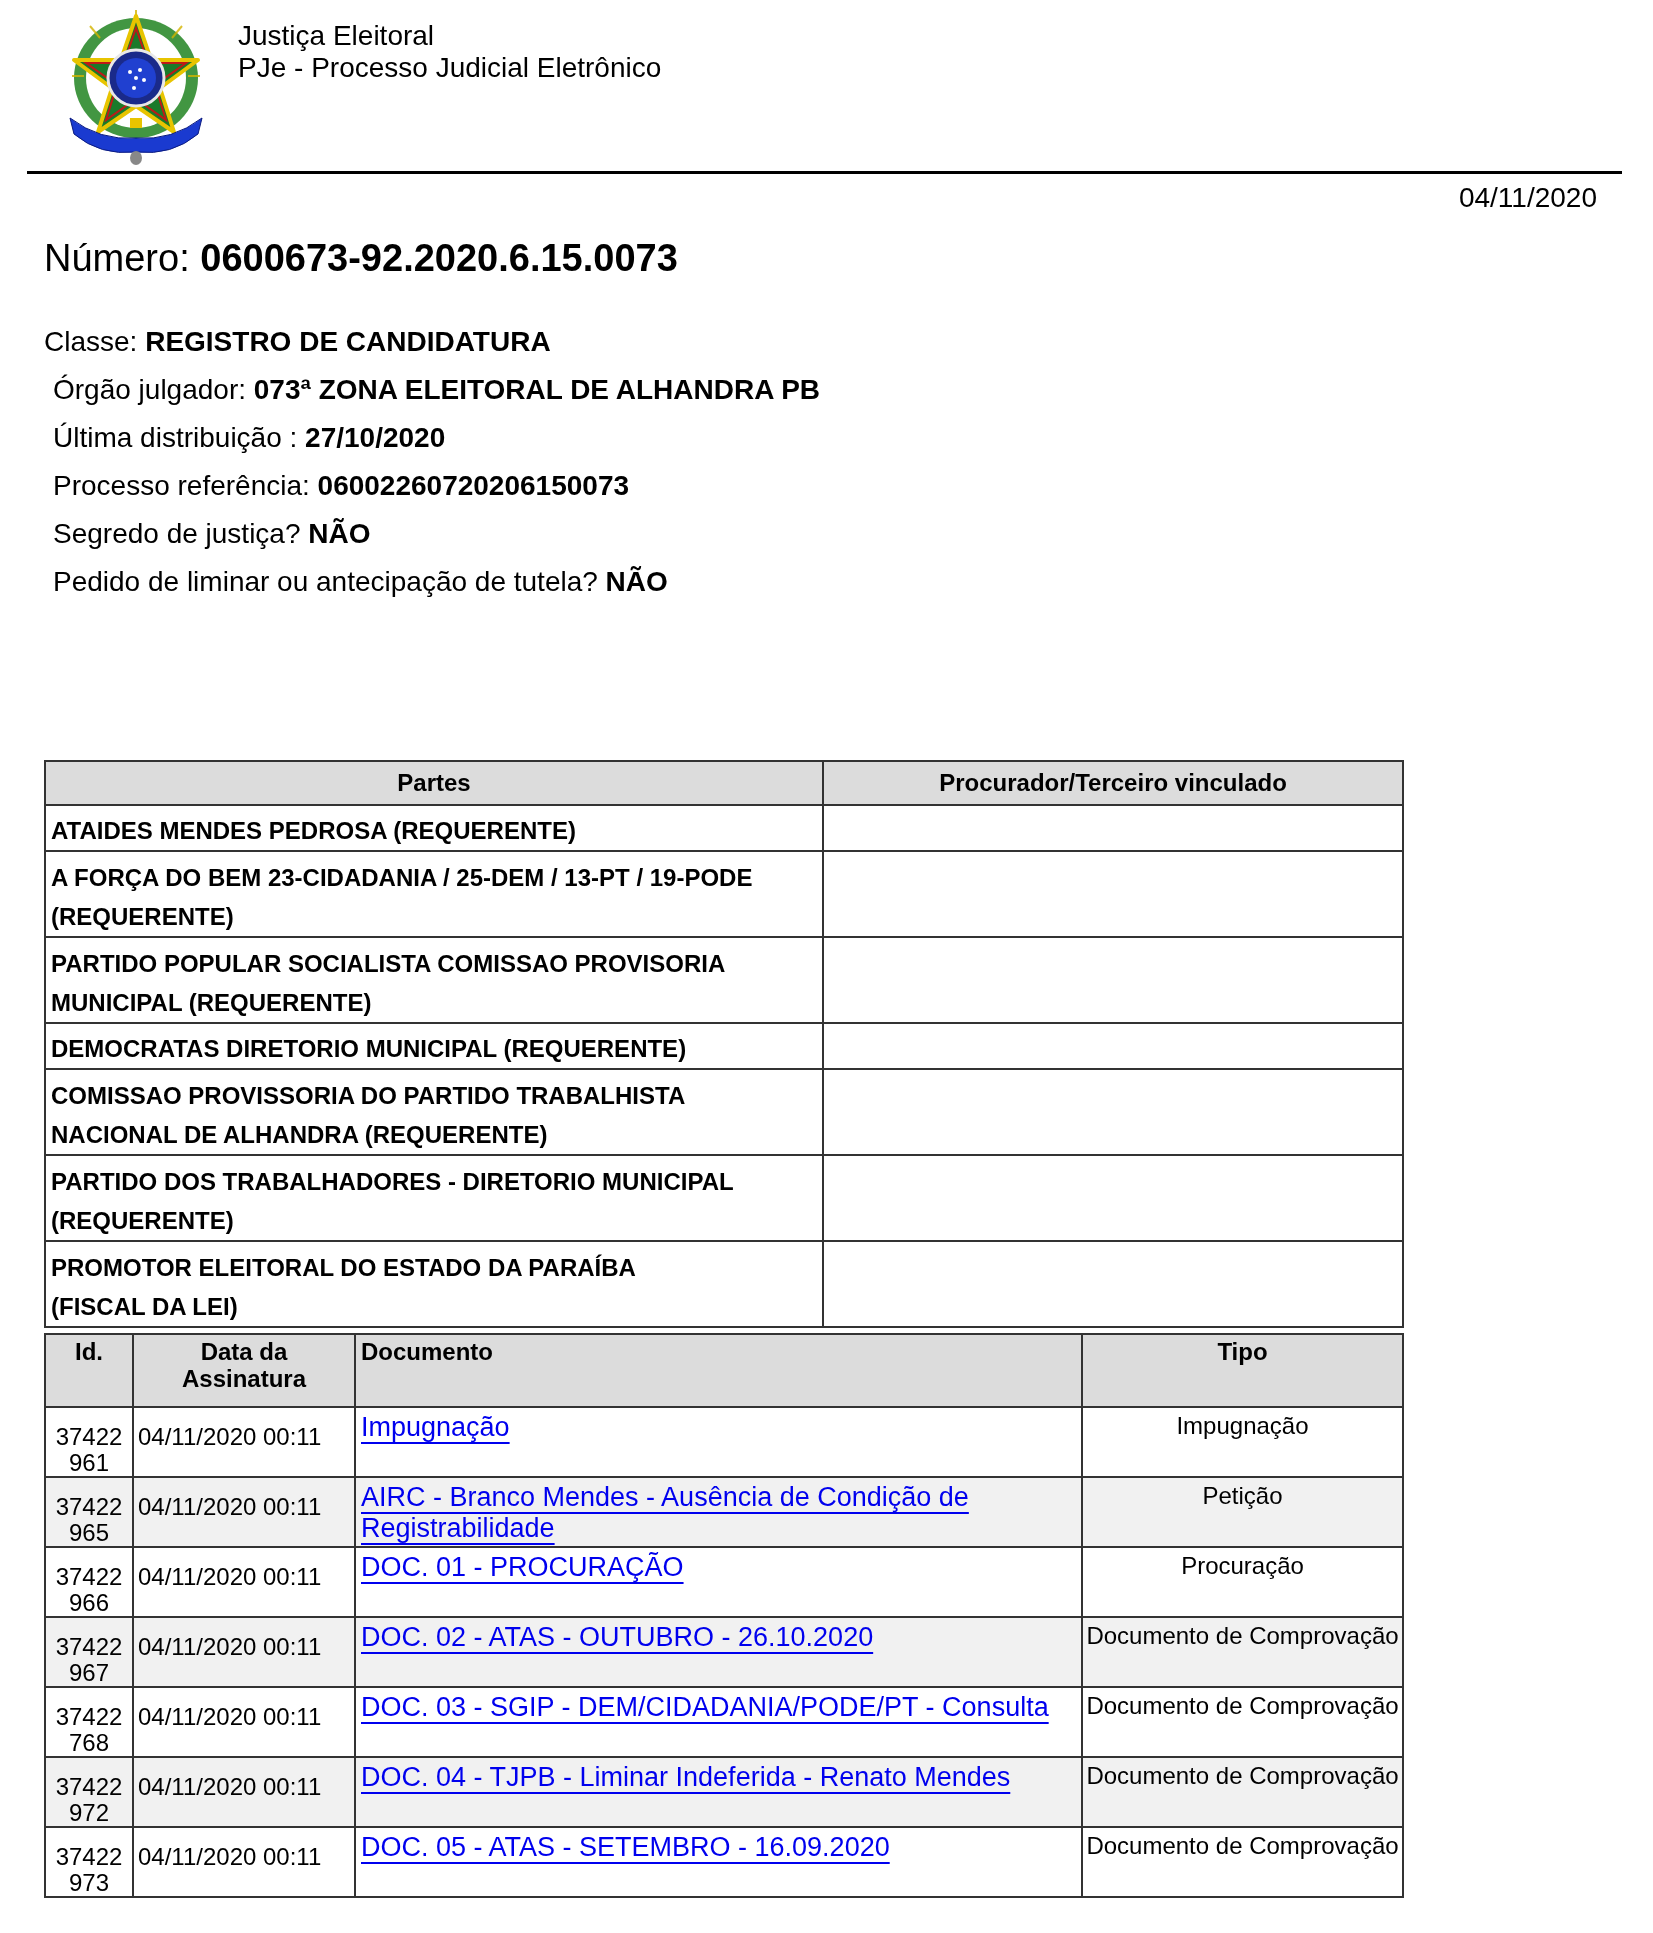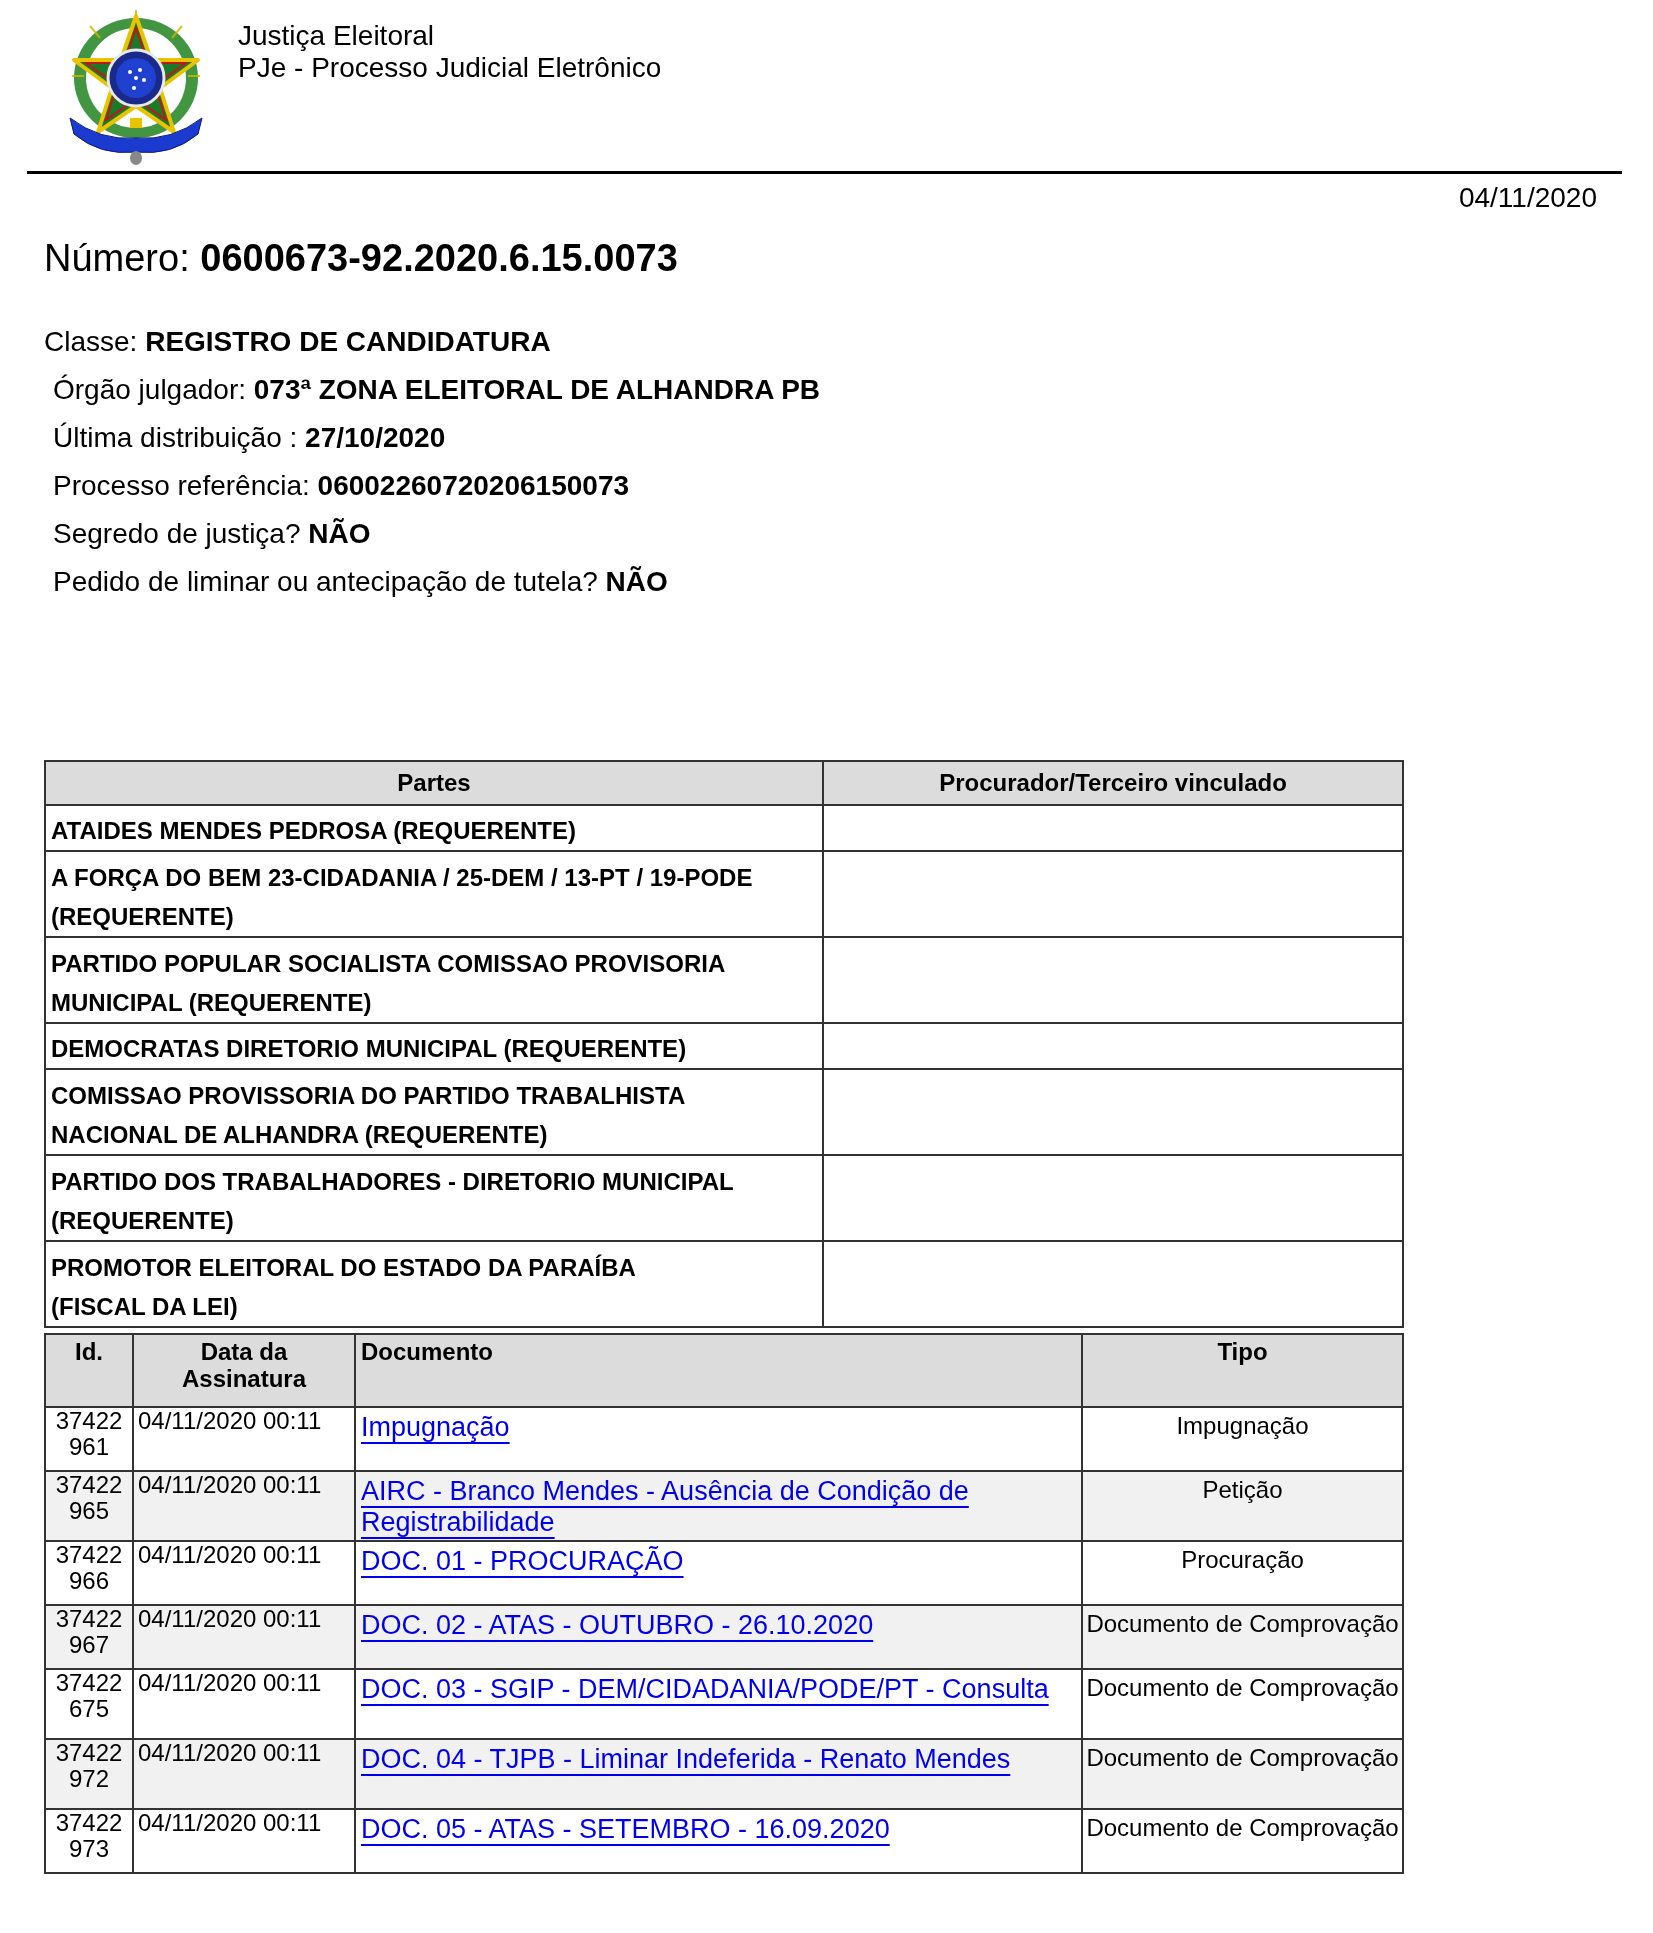--- a/index.html
+++ b/index.html
@@ -32,21 +32,21 @@
   .docs th.c { text-align:center; }
   .docs th.l { text-align:left; padding-left:5px; }
   .docs td { font-size:24px; vertical-align:top; padding:0; line-height:26px; }
   .docs tr.odd td { background:#fff; }
   .docs tr.even td { background:#f1f1f1; }
   .docs td.id { text-align:center; }
   .docs td.date { padding-left:4px; white-space:nowrap; }
   .docs td.docname { padding:4px 0 0 5px; }
   .docs td.docname a { color:#0000ee; font-size:27px; line-height:31px; text-decoration:underline; text-underline-offset:6px; }
   .docs td.tipo { text-align:center; padding-top:5px; }
-  .docs td.id, .docs td.date { padding-top:0; }
+  .docs td.id, .docs td.date { padding-top:16px; }
 </style>
 </head>
 <body>
 
 <div class="emblem">
   <svg width="152" height="160" viewBox="0 0 152 160">
 
     <ellipse cx="76" cy="72" rx="62" ry="60" fill="#2e8b2e" opacity="0.9"></ellipse>
     <ellipse cx="76" cy="72" rx="50" ry="50" fill="#fff"></ellipse>
 
@@ -185,21 +185,21 @@
         <td class="docname"><a href="#">DOC. 01 - PROCURAÇÃO</a></td>
         <td class="tipo">Procuração</td>
       </tr>
       <tr class="even" style="height: 64px;">
         <td class="id"><span>37422</span><br><span>967</span></td>
         <td class="date">04/11/2020 00:11</td>
         <td class="docname"><a href="#">DOC. 02 - ATAS - OUTUBRO - 26.10.2020</a></td>
         <td class="tipo">Documento de Comprovação</td>
       </tr>
       <tr class="odd" style="height: 70px;">
-        <td class="id"><span>37422</span><br><span>675</span></td>
+        <td class="id"><span>37422</span><br><span>768</span></td>
         <td class="date">04/11/2020 00:11</td>
         <td class="docname"><a href="#">DOC. 03 - SGIP - DEM/CIDADANIA/PODE/PT - Consulta</a></td>
         <td class="tipo">Documento de Comprovação</td>
       </tr>
       <tr class="even" style="height: 70px;">
         <td class="id"><span>37422</span><br><span>972</span></td>
         <td class="date">04/11/2020 00:11</td>
         <td class="docname"><a href="#">DOC. 04 - TJPB - Liminar Indeferida - Renato Mendes</a></td>
         <td class="tipo">Documento de Comprovação</td>
       </tr>

